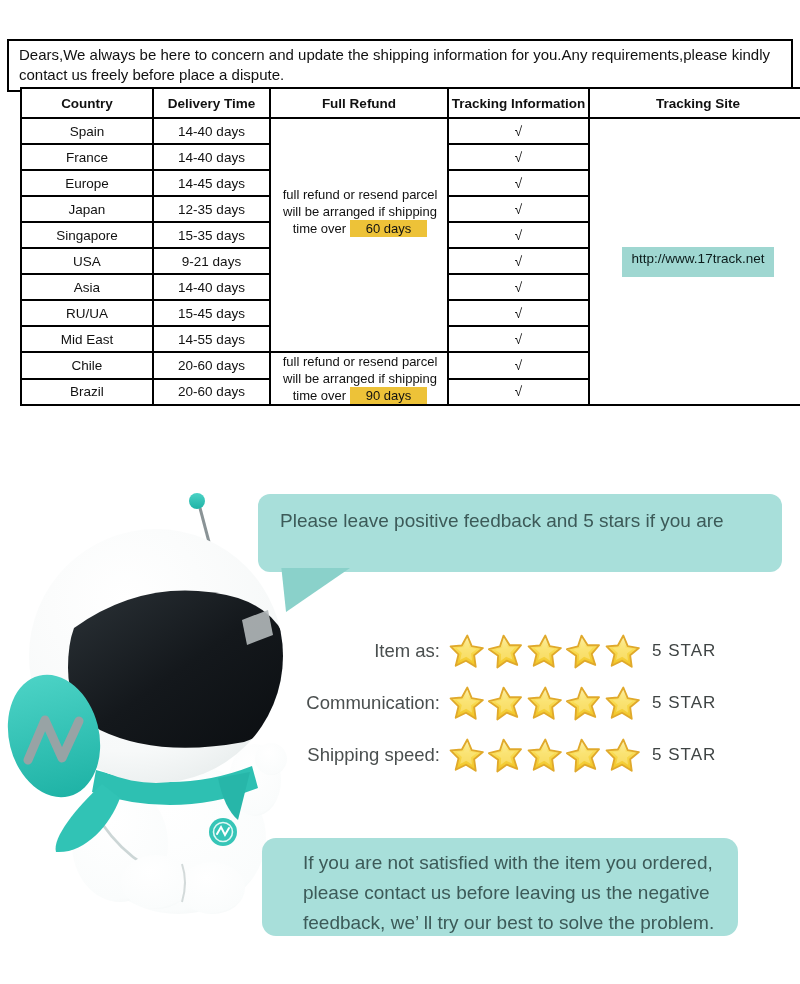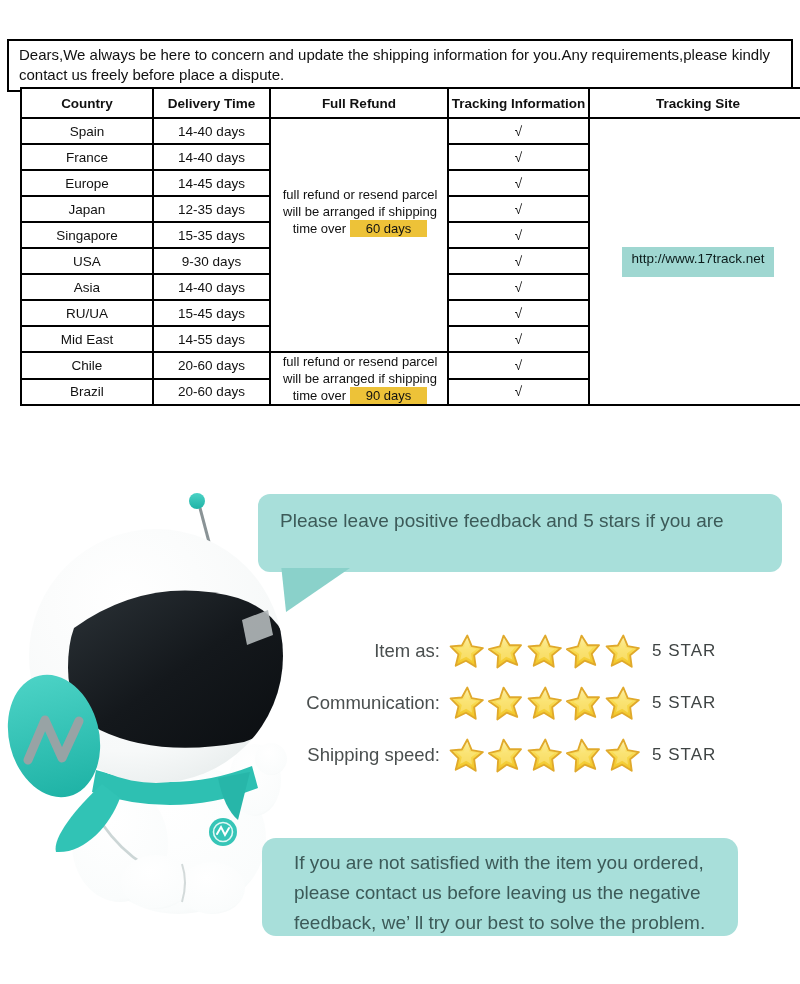--- a/index.html
+++ b/index.html
@@ -64,21 +64,21 @@
   .star:nth-child(odd) { transform:rotate(3deg); }
   .star:nth-child(even) { transform:rotate(-7deg); }
   .rating-note { margin-left:9px; font-size:17px; letter-spacing:1px; color:#3f4444; white-space:nowrap; }
 
   
   .bubble-bottom {
     position:absolute; left:262px; top:838px; width:476px; height:98px;
     background:#a8dfda; border-radius:14px;
     padding:10px 0 0 32px; font-size:19px; line-height:30px; color:#3c5a58;
   }
-  .bubble-bottom span { display:block; white-space:nowrap; }
+  .bubble-bottom span { display:block; white-space:nowrap;margin-left:9px; }
 
   
   .mascot { position:absolute; left:0; top:478px; width:300px; height:440px; }
 
   .hidden-defs { position:absolute; width:0; height:0; overflow:hidden; }
 </style>
 </head>
 <body>
 
 <svg class="hidden-defs" aria-hidden="true">
@@ -144,21 +144,21 @@
           <td>12-35 days</td>
           <td class="check">√</td>
         </tr>
         <tr>
           <td>Singapore</td>
           <td>15-35 days</td>
           <td class="check">√</td>
         </tr>
         <tr>
           <td>USA</td>
-          <td>9-30 days</td>
+          <td>9-21 days</td>
           <td class="check">√</td>
         </tr>
         <tr>
           <td>Asia</td>
           <td>14-40 days</td>
           <td class="check">√</td>
         </tr>
         <tr>
           <td>RU/UA</td>
           <td>15-45 days</td>

